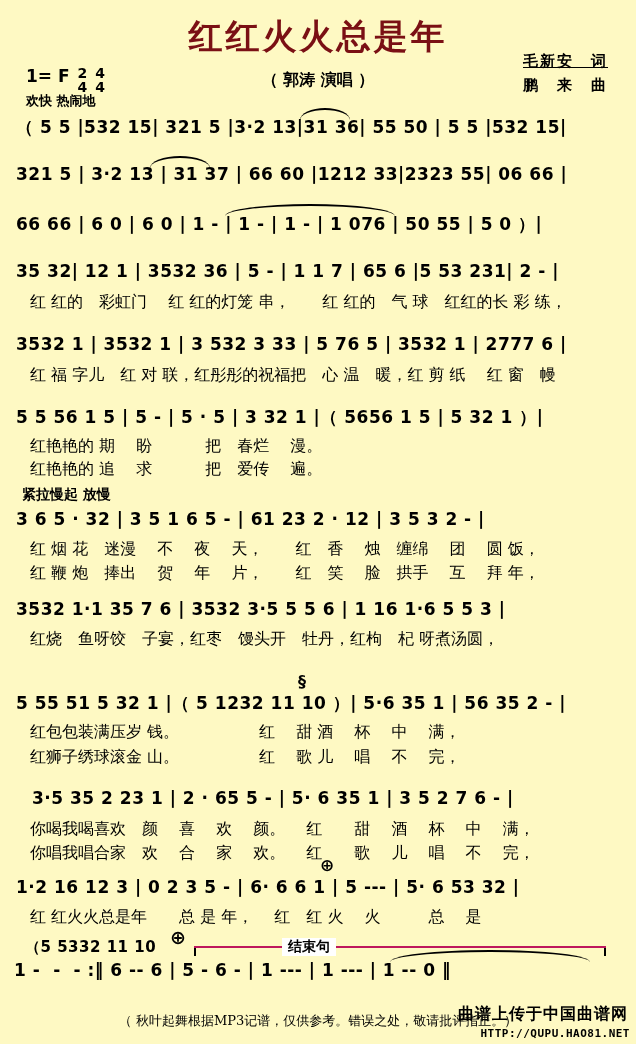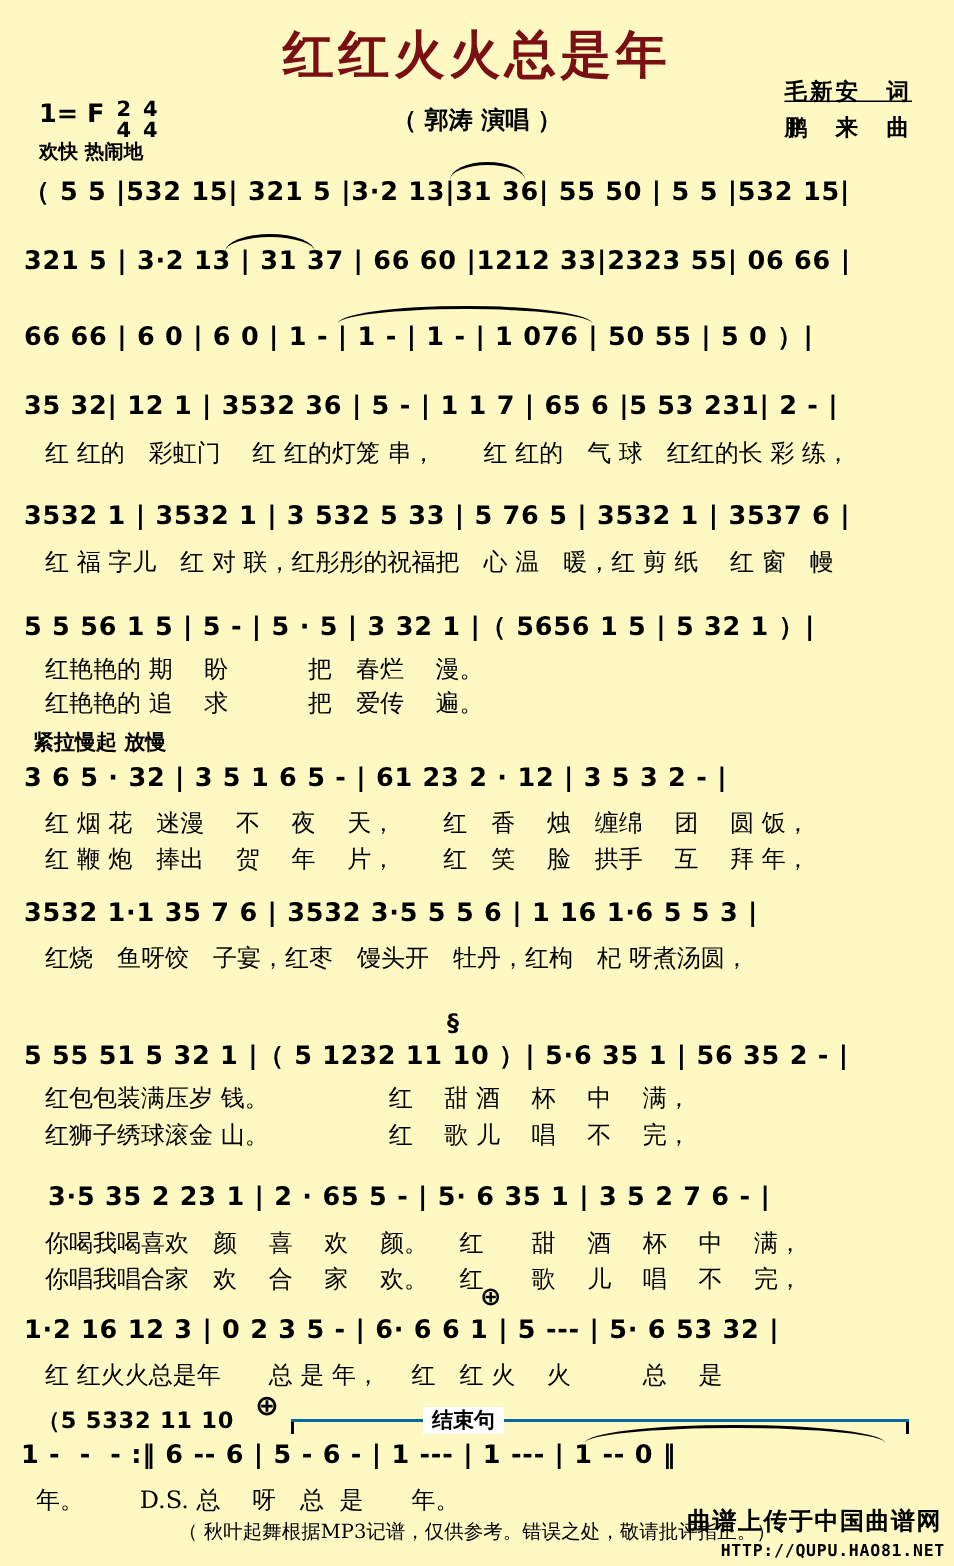--- a/index.html
+++ b/index.html
@@ -20,21 +20,21 @@
          font-family:"DejaVu Serif",serif;white-space:pre;}
   .notes{position:absolute;left:16px;width:616px;font-size:17px;font-weight:bold;
          white-space:pre;letter-spacing:0.5px;font-family:"DejaVu Sans",sans-serif;}
   .lyrics{position:absolute;left:30px;width:600px;font-size:16px;white-space:pre;
           font-family:"DejaVu Serif",serif;}
   .marking{position:absolute;left:22px;font-size:14px;font-weight:bold;
            font-family:"DejaVu Serif",serif;white-space:pre;}
   .sym{position:absolute;font-weight:bold;}
   .arc{position:absolute;height:10px;border-top:2px solid #000;
        border-radius:50% 50% 0 0 / 100% 100% 0 0;}
-  .ending-bracket{position:absolute;border-top:2px solid #0369a1;height:8px;text-align:right;}
+  .ending-bracket{position:absolute;border-top:2px solid #be185d;height:8px;text-align:right;}
   .ending-bracket::before,.ending-bracket::after{content:"";position:absolute;top:0;
        width:2px;height:8px;background:#000;}
   .ending-bracket::before{left:0;}
   .ending-bracket::after{right:0;}
   .ending-label{position:absolute;top:-10px;left:88px;background:#fff;padding:0 6px;
        font-size:14px;font-weight:bold;font-family:"DejaVu Serif",serif;}
   .footer-note{position:absolute;left:0;width:100%;text-align:center;font-size:13px;
        font-family:"DejaVu Serif",serif;white-space:pre;}
   .site-name{position:absolute;right:8px;top:1004px;font-size:16px;font-weight:bold;
        font-family:"DejaVu Serif",serif;letter-spacing:1px;}
@@ -69,21 +69,21 @@
   <div class="arc" style="left:225px;top:204px;width:170px;"></div>
   <div class="arc" style="left:390px;top:950px;width:200px;"></div>
 
   <div class="notes" style="top:116px;">（ 5 5 |532 15| 321 5 |3·2 13|31 36| 55 50 | 5 5 |532 15|</div>
   <div class="notes" style="top:164px;">321 5 | 3·2 13 | 31 37 | 66 60 |1212 33|2323 55| 06 66 |</div>
   <div class="notes" style="top:213px;">66 66 | 6 0 | 6 0 | 1 - | 1 - | 1 - | 1 076 | 50 55 | 5 0 ）|</div>
 
   <div class="notes" style="top:261px;">35 32| 12 1 | 3532 36 | 5 - | 1 1 7 | 65 6 |5 53 231| 2 - |</div>
   <div class="lyrics" style="top:292px;">红 红的　彩虹门　 红 红的灯笼 串，　　红 红的　气 球　红红的长 彩 练，</div>
 
-  <div class="notes" style="top:334px;">3532 1 | 3532 1 | 3 532 5 33 | 5 76 5 | 3532 1 | 3537 6 |</div>
+  <div class="notes" style="top:334px;">3532 1 | 3532 1 | 3 532 3 33 | 5 76 5 | 3532 1 | 2777 6 |</div>
   <div class="lyrics" style="top:365px;">红 福 字儿　红 对 联，红彤彤的祝福把　心 温　暖，红 剪 纸　 红 窗　幔</div>
 
   <div class="notes" style="top:406px;">5 5 56 1 5 | 5 - | 5 · 5 | 3 32 1 |（ 5656 1 5 | 5 32 1 ）|</div>
   <div class="lyrics" style="top:436px;">红艳艳的 期　 盼　　　 把　春烂　 漫。</div>
   <div class="lyrics" style="top:459px;">红艳艳的 追　 求　　　 把　爱传　 遍。</div>
 
   <div class="marking" style="top:486px;">紧拉慢起 放慢</div>
 
   <div class="notes" style="top:509px;">3 6 5 · 32 | 3 5 1 6 5 - | 61 23 2 · 12 | 3 5 3 2 - |</div>
   <div class="lyrics" style="top:539px;">红 烟 花　迷漫　 不　 夜　 天，　　红　香　 烛　缠绵　 团　 圆 饭，</div>
@@ -104,19 +104,18 @@
   <div class="sym" style="left:320px;top:855px;font-size:17px;">⊕</div>
   <div class="notes" style="top:877px;">1·2 16 12 3 | 0 2 3 5 - | 6· 6 6 1 | 5 --- | 5· 6 53 32 |</div>
   <div class="lyrics" style="top:907px;">红 红火火总是年　　总 是 年，　 红　红 火　 火　　　总　 是</div>
 
   <div class="notes" style="top:938px;left:25px;font-size:15px;">（5 5332 11 10</div>
   <div class="sym" style="left:170px;top:926px;font-size:19px;">⊕</div>
   <div class="ending-bracket" style="left:194px;top:946px;width:412px;">
     <span class="ending-label">结束句</span>
   </div>
   <div class="notes" style="top:960px;left:14px;">1 -  -  - :‖ 6 -- 6 | 5 - 6 - | 1 --- | 1 --- | 1 -- 0 ‖</div>
-  <div class="lyrics" style="top:990px;left:24px;">年。　　 D.S. 总　 呀　总  是　　年。</div>
 
   <div class="footer-note" style="top:1012px;">（ 秋叶起舞根据MP3记谱，仅供参考。错误之处，敬请批评指正。）</div>
   <div class="site-name">曲谱上传于中国曲谱网</div>
   <div class="site-url">HTTP://QUPU.HAO81.NET</div>
 
 </div>
 
 </body></html>

